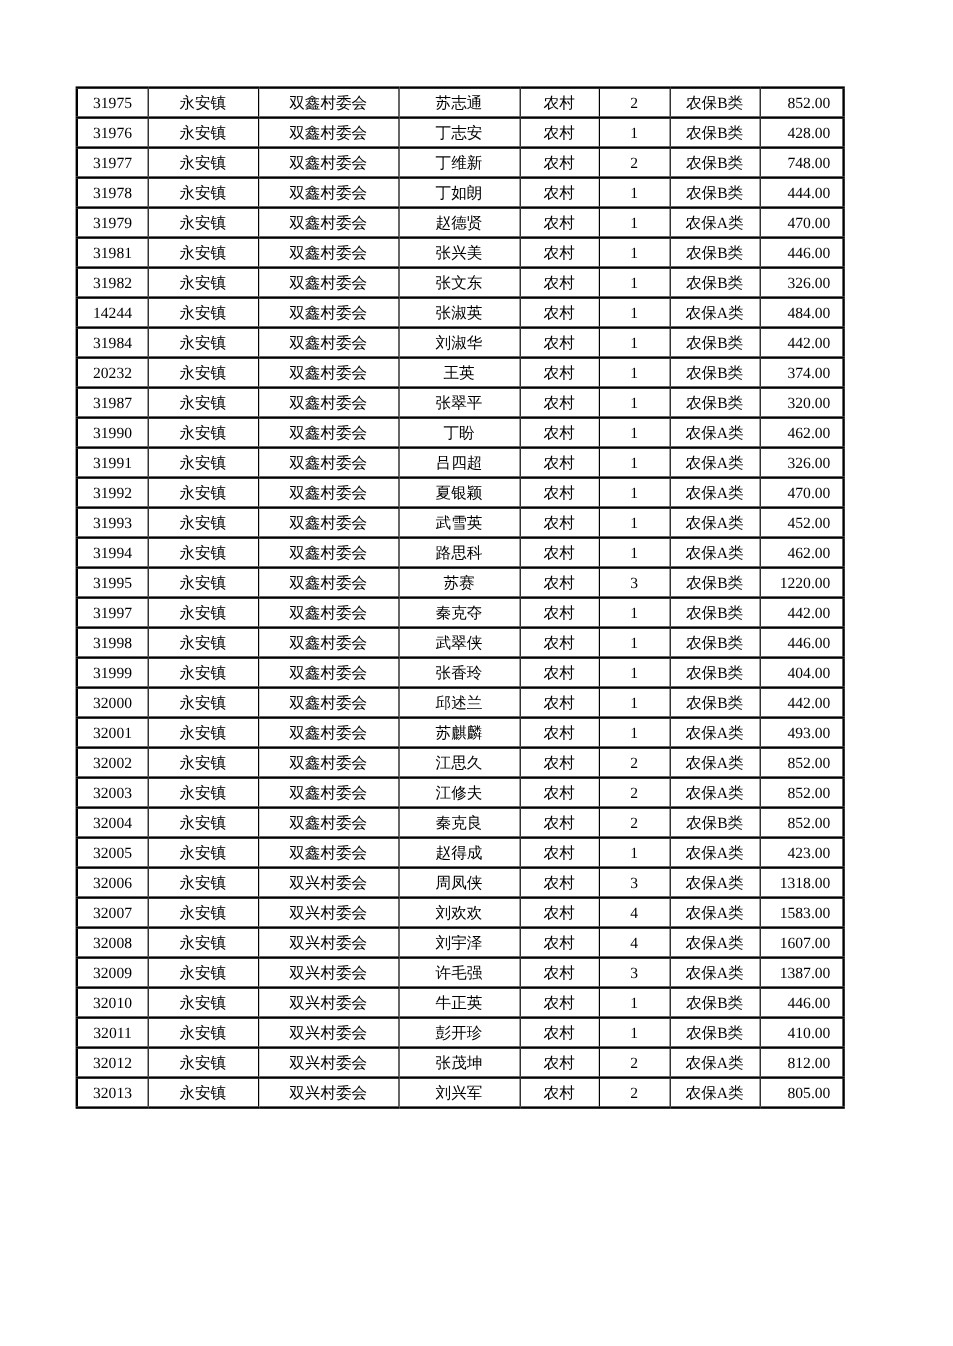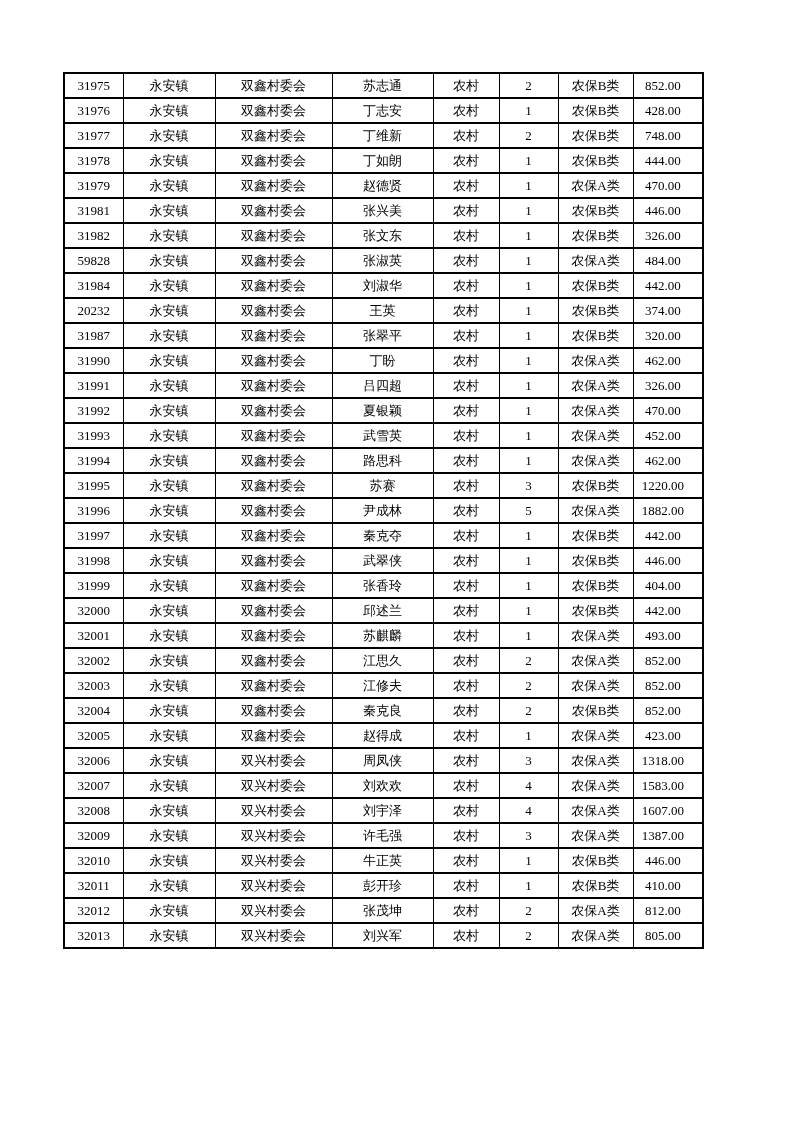--- a/index.html
+++ b/index.html
@@ -33,21 +33,21 @@
     height: 23px;
     padding: 0;
     font-size: 13px;
     line-height: 23px;
     text-align: center;
     white-space: nowrap;
     overflow: hidden;
     color: #000000;
   }
   table.grid td.amount {
-    text-align: center;
+    text-align: right;
     padding-right: 10px;
     margin-top: 40px;
   }
   col.c-serial   { width: 59px;  }
   col.c-town     { width: 92px;  }
   col.c-village  { width: 117px; }
   col.c-name     { width: 101px; }
   col.c-type     { width: 66px;  }
   col.c-count    { width: 59px;  }
   col.c-category { width: 75px;  }
@@ -133,21 +133,21 @@
     <td>31982</td>
     <td>永安镇</td>
     <td>双鑫村委会</td>
     <td>张文东</td>
     <td>农村</td>
     <td>1</td>
     <td>农保B类</td>
     <td class="amount">326.00</td>
   </tr>
         <tr>
-    <td>59828</td>
+    <td>14244</td>
     <td>永安镇</td>
     <td>双鑫村委会</td>
     <td>张淑英</td>
     <td>农村</td>
     <td>1</td>
     <td>农保A类</td>
     <td class="amount">484.00</td>
   </tr>
         <tr>
     <td>31984</td>
@@ -231,30 +231,20 @@
   </tr>
         <tr>
     <td>31995</td>
     <td>永安镇</td>
     <td>双鑫村委会</td>
     <td>苏赛</td>
     <td>农村</td>
     <td>3</td>
     <td>农保B类</td>
     <td class="amount">1220.00</td>
-  </tr>
-        <tr>
-    <td>31996</td>
-    <td>永安镇</td>
-    <td>双鑫村委会</td>
-    <td>尹成林</td>
-    <td>农村</td>
-    <td>5</td>
-    <td>农保A类</td>
-    <td class="amount">1882.00</td>
   </tr>
         <tr>
     <td>31997</td>
     <td>永安镇</td>
     <td>双鑫村委会</td>
     <td>秦克夺</td>
     <td>农村</td>
     <td>1</td>
     <td>农保B类</td>
     <td class="amount">442.00</td>

